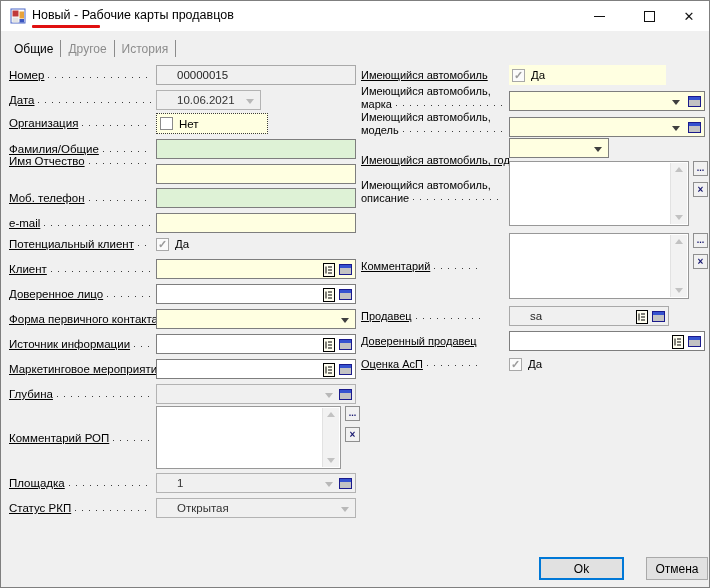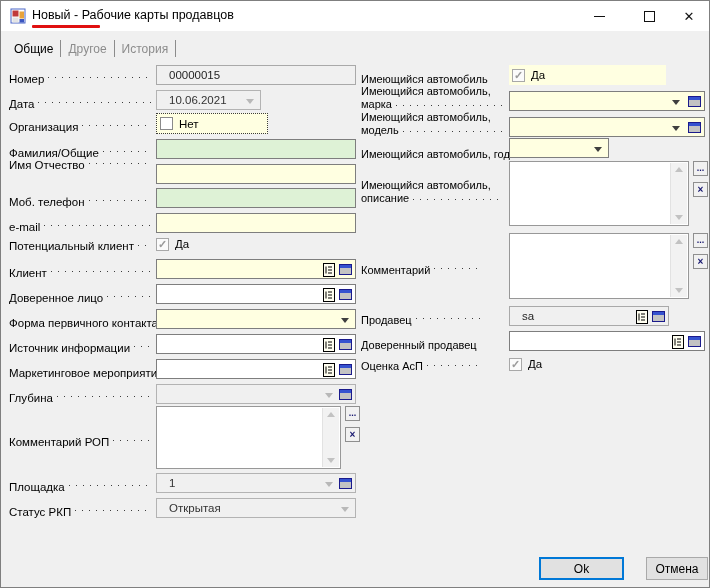--- a/index.html
+++ b/index.html
@@ -13,32 +13,32 @@
   .wb{position:absolute;top:0;width:44px;height:30px;display:flex;align-items:center;justify-content:center;}
   .wb-min{left:576px;} .wb-max{left:626px;} .wb-close{left:666px;font-size:13px;color:#111;}
   .wb-min span{display:block;width:11px;height:1px;background:#111;}
   .wb-max span{display:block;width:9px;height:9px;border:1px solid #111;}
   
   .tabs{position:absolute;left:6px;top:37px;height:21px;display:flex;align-items:center;font-size:12px;}
   .tab{padding:2px 7px;color:#8c8c8c;white-space:nowrap;}
   .tab.sel{color:#000;}
   .tabsep{width:1px;height:17px;background:#8c8c8c;}
   
-  .lbl{position:absolute;display:flex;align-items:flex-end;height:20px;font-size:11.5px;color:#000;}
+  .lbl{position:absolute;display:flex;align-items:center;height:20px;font-size:11.5px;color:#000;text-decoration:underline;}
   .lbl-l{left:8px;width:146px;}
   .lbl-r{left:360px;width:123px;font-size:11px;}
   .lbl .t{white-space:nowrap;}
   .lead{flex:1;min-width:0;height:100%;margin:0 4px;
         background:repeating-linear-gradient(to right,#3c3c3c 0 1px,transparent 1px 7px);
         background-size:100% 1px;background-repeat:no-repeat;background-position:0 62%;}
   .lbl2{position:absolute;left:360px;width:147px;font-size:11px;color:#000;line-height:13px;}
   .lbl2 .row2{display:flex;align-items:center;height:13px;}
   
   .fld{position:absolute;height:20px;box-sizing:border-box;border:1px solid #7e7e7e;background:#fff;
-       font-size:11.5px;color:#000;display:flex;align-items:center;padding:0 12px;}
+       font-size:11.5px;color:#000;display:flex;align-items:center;padding:0 20px;}
   .fld.ro{background:#f0f0f0;border-color:#a9a9a9;color:#1f1f1f;}
   .fld.dis{background:#f0f0f0;border-color:#b3b3b3;color:#333;}
   .fld.yellow{background:#ffffe1;}
   .fld.green{background:#def2d6;}
   .arr{position:absolute;top:8px;width:0;height:0;border-left:4px solid transparent;
        border-right:4px solid transparent;border-top:5px solid #3f3f3f;}
   .arr.dis{border-top-color:#b8b8b8;}
   .ic-win{position:absolute;right:3px;top:4px;width:13px;height:11px;box-sizing:border-box;
           border:1px solid #1a1a8c;background:linear-gradient(#3552cf 0 3px,#c3c3c3 3px);}
   .ic-list{position:absolute;right:20px;top:3px;width:12px;height:14px;line-height:0;}
@@ -324,21 +324,21 @@
         <span class="t">модель</span>
         <span class="lead"></span>
       </div>
   </div>
   <div class="fld yellow" style="left:508px;top:116px;width:196px">
       <span></span>
       <span class="arr" style="right:24px"></span>
       <span class="ic-win"></span>
     </div>
 
-  <div class="lbl lbl-r" style="top:139px">
+  <div class="lbl lbl-r" style="top:149px">
       <span class="t">Имеющийся автомобиль, год</span>
       <span class="lead"></span>
     </div>
   <div class="fld yellow" style="left:508px;top:137px;width:100px">
       <span></span>
       <span class="arr" style="right:6px"></span>
     </div>
 
   <div class="lbl2" style="top:178px">
     <div class="row2">

